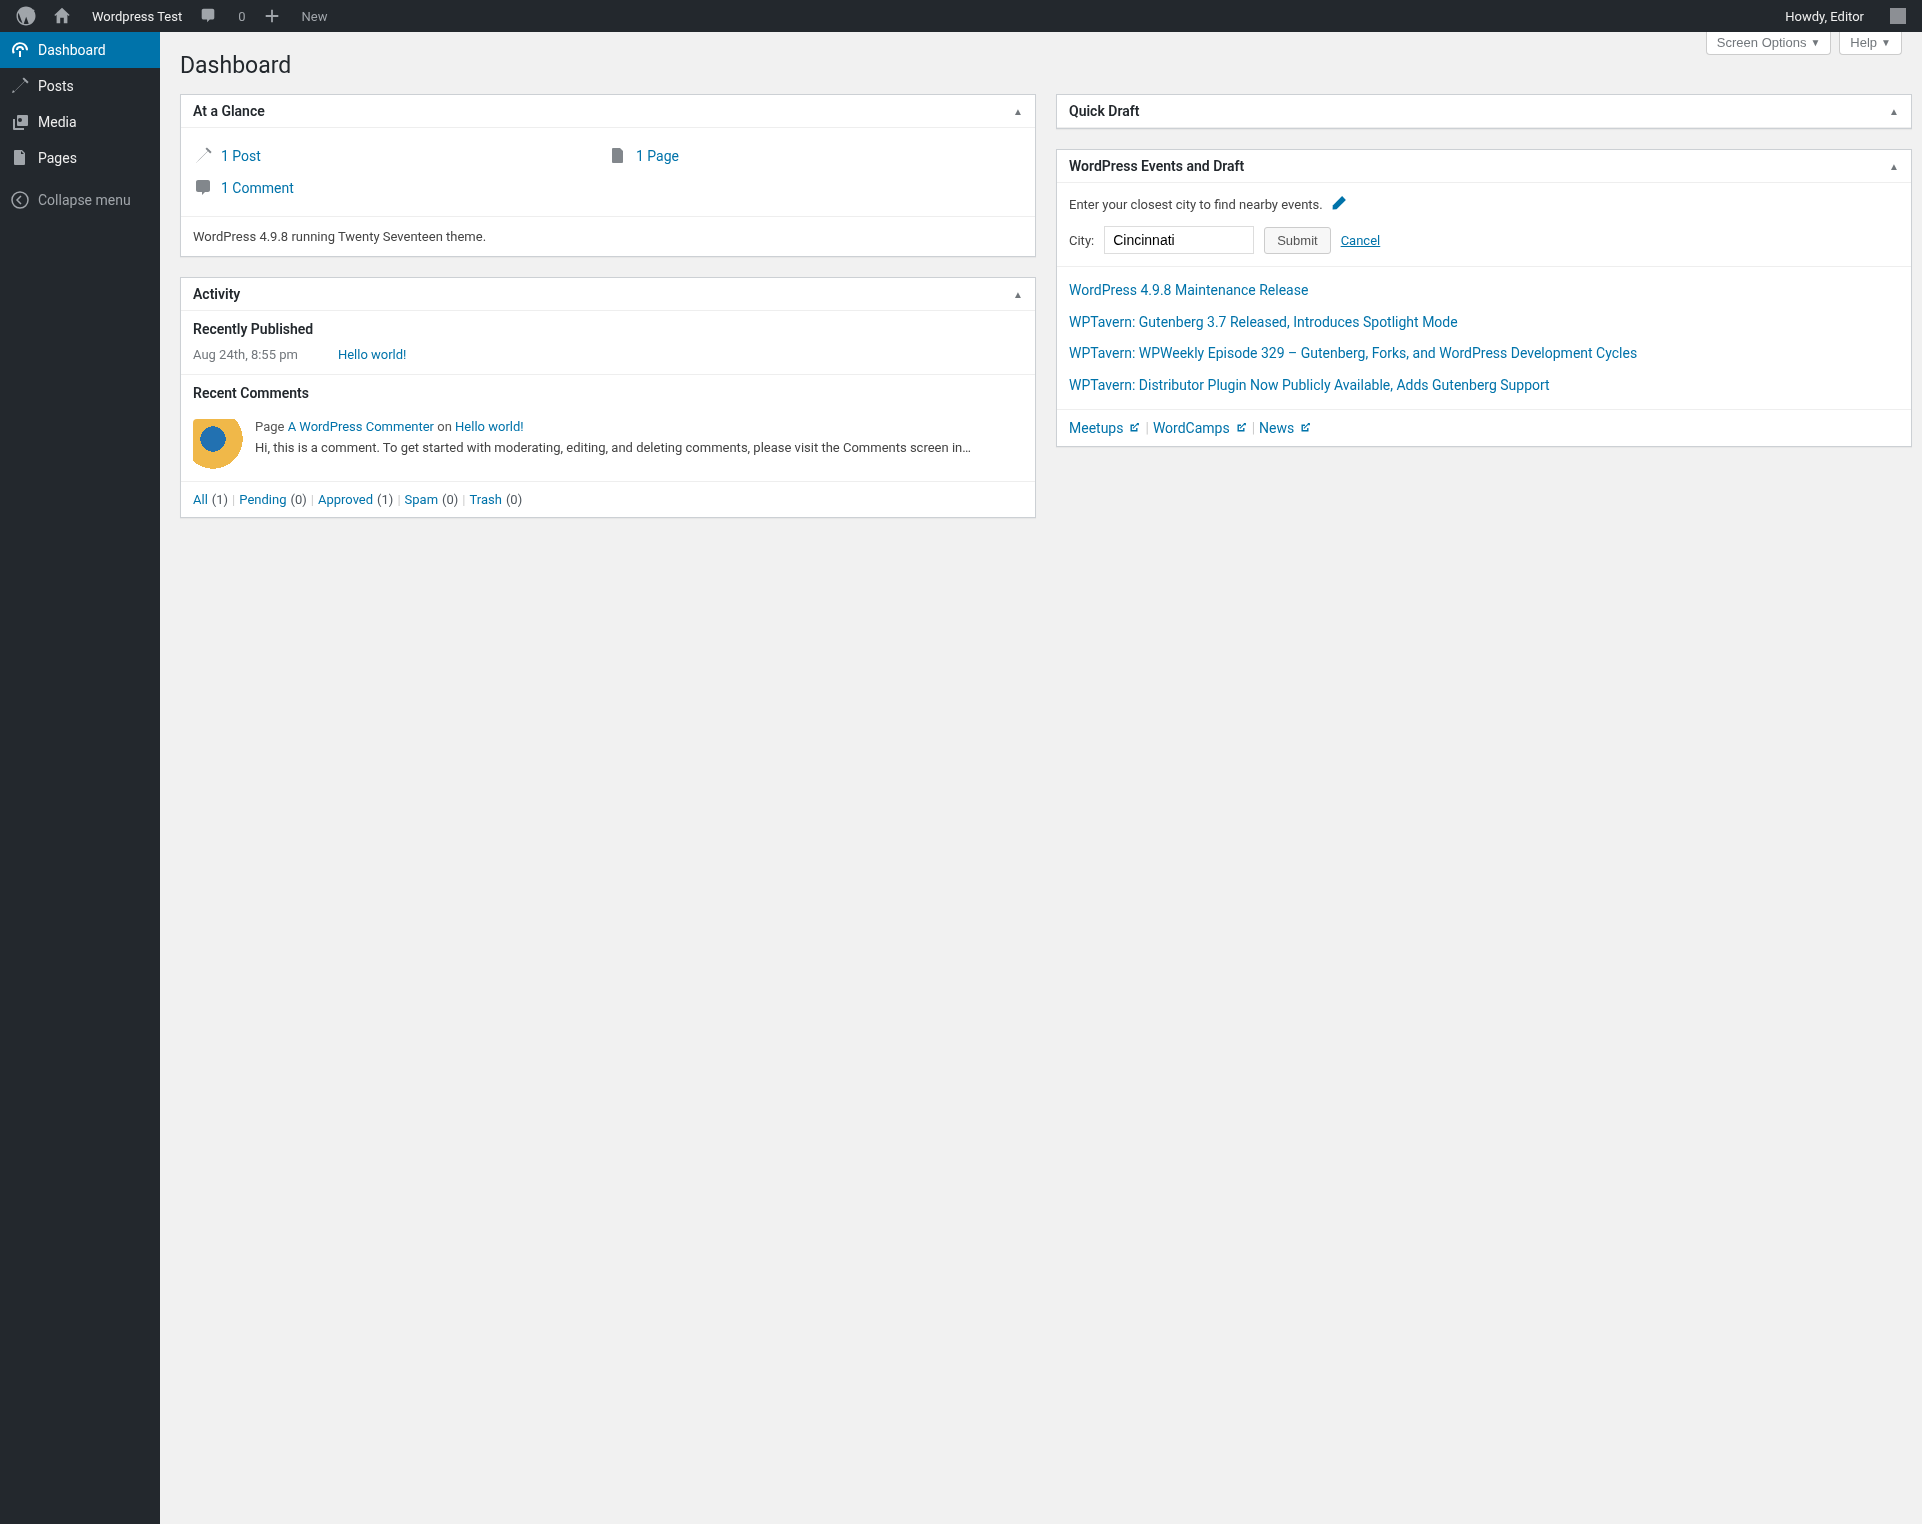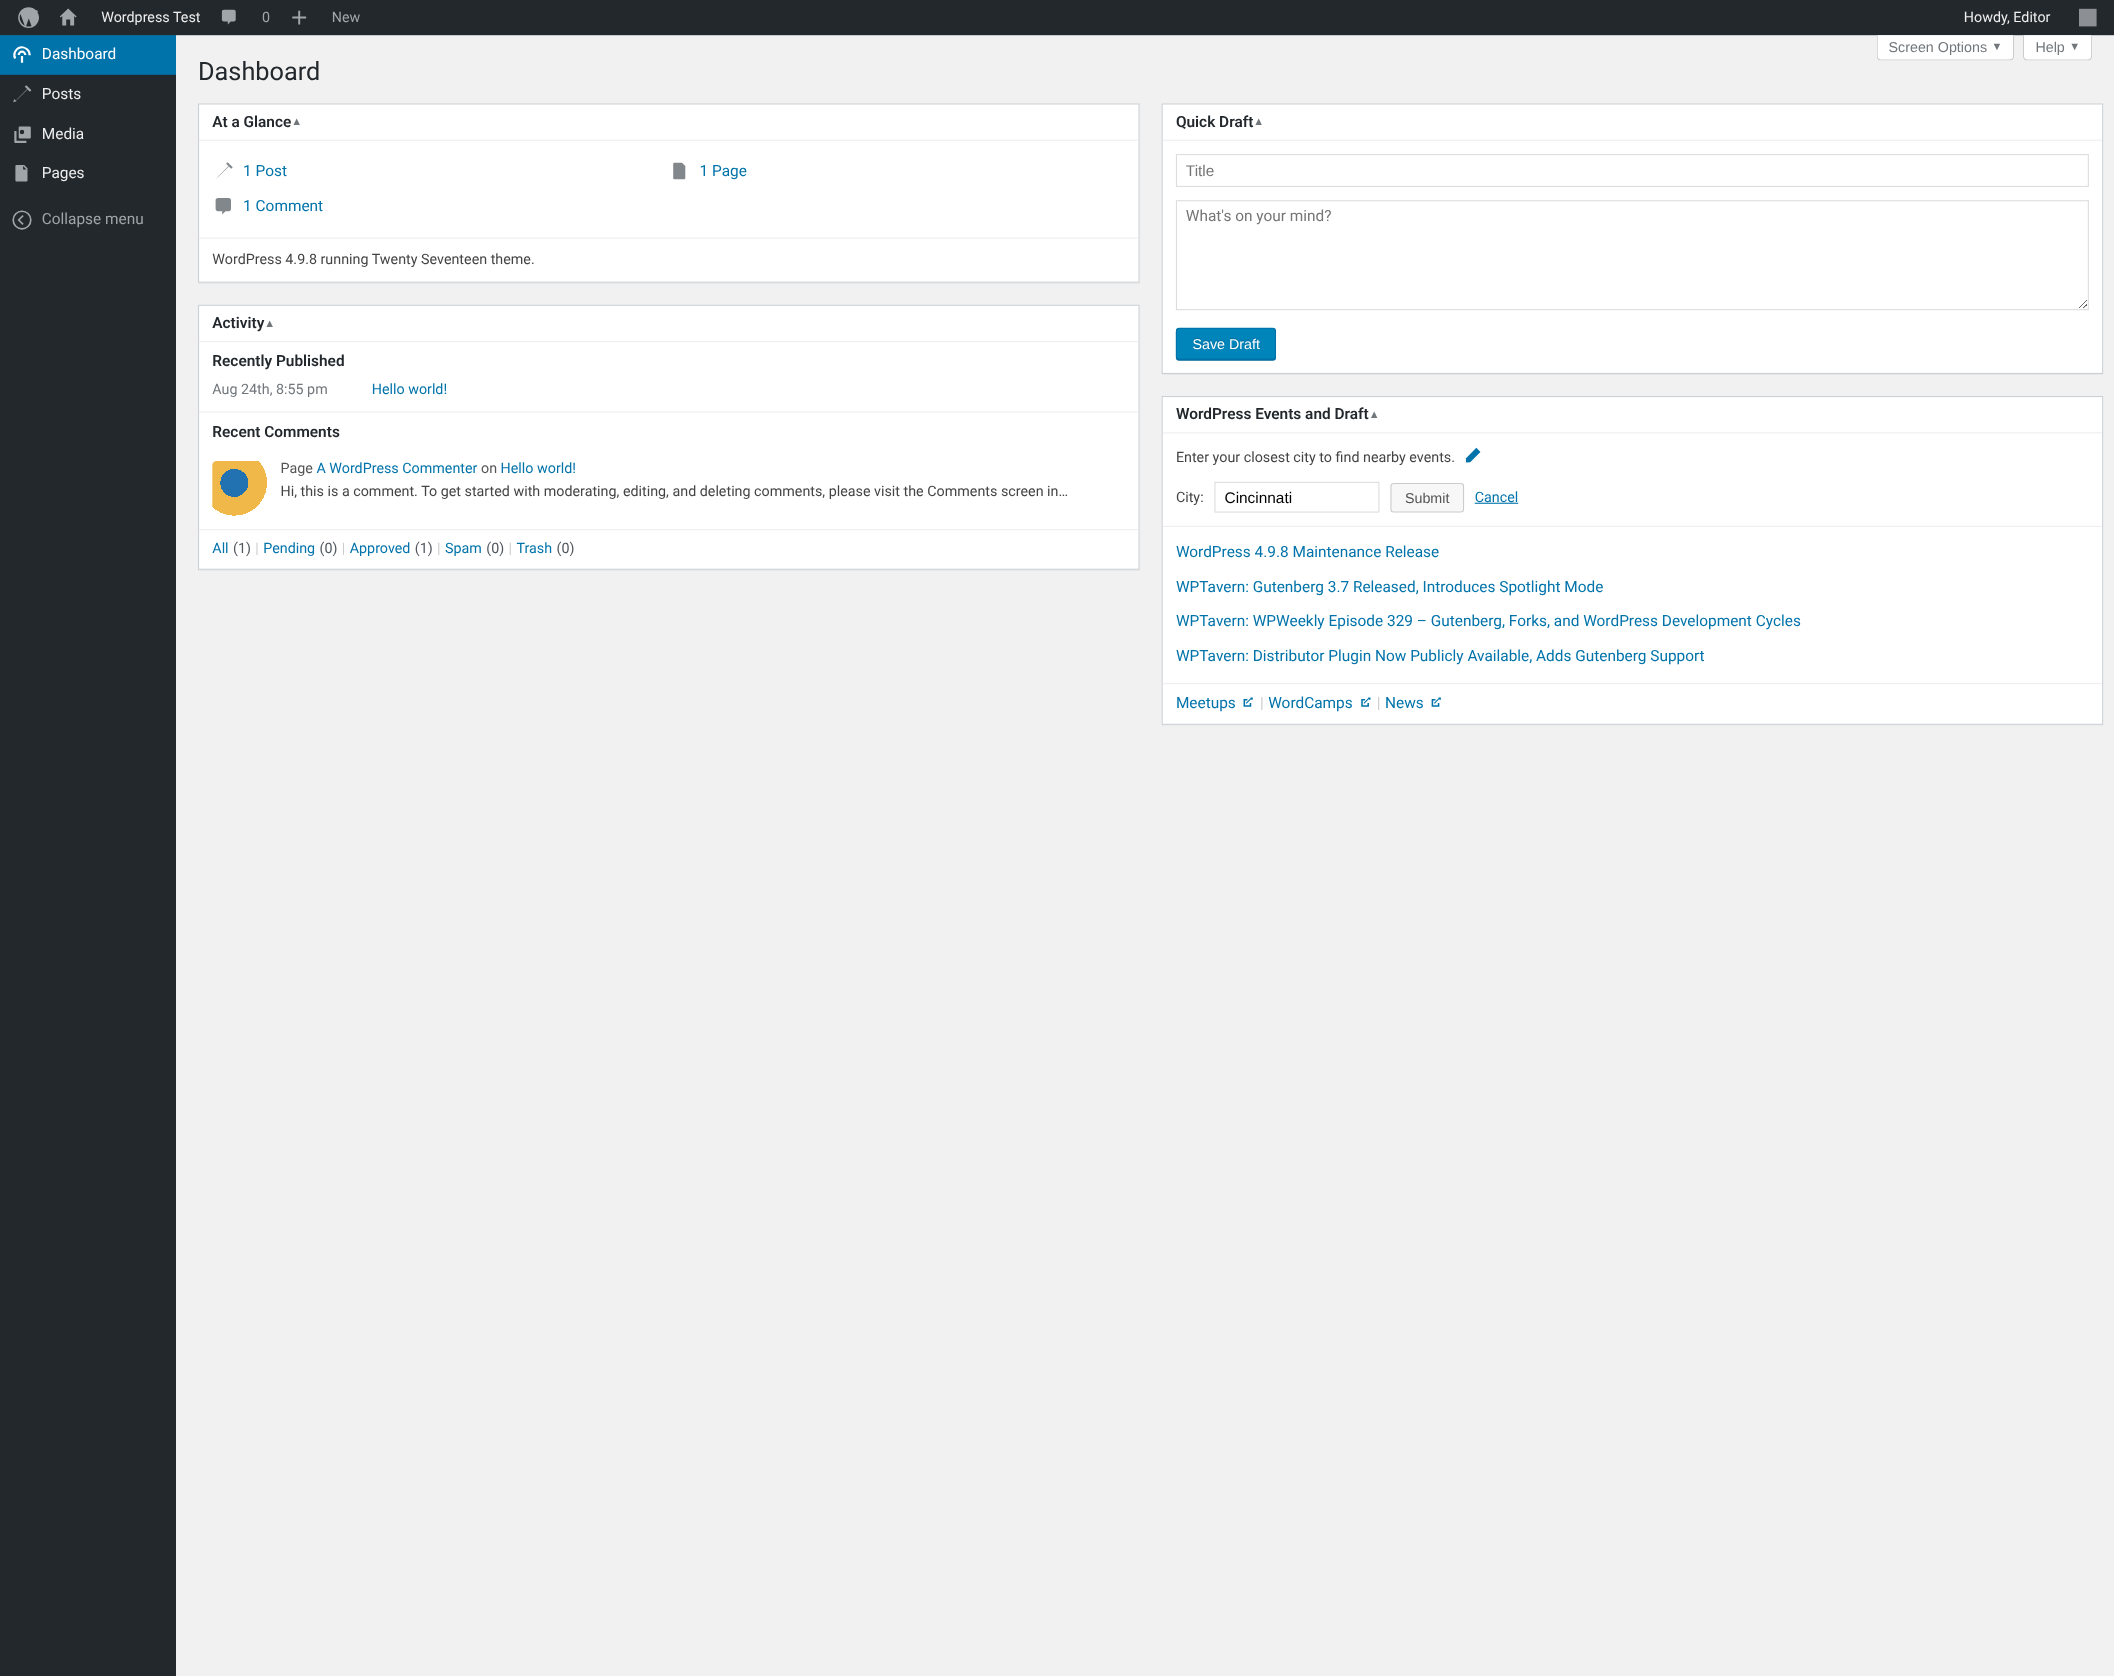--- a/index.html
+++ b/index.html
@@ -31,21 +31,21 @@
 .main { flex: 1; padding: 0 10px 20px 20px; position: relative; }
 .top-controls { position: absolute; right: 20px; top: 0; display: flex; gap: 8px; }
 .screen-btn { background: #fff; border: 1px solid #ccc; border-top: none; padding: 3px 10px 4px 10px; font-size: 13px; color: #72777c; cursor: pointer; display: flex; align-items: center; gap: 4px; border-radius: 0 0 4px 4px; }
 .screen-btn .tri { font-size: 10px; }
 h1.page-title { font-size: 23px; font-weight: 400; padding: 20px 0 15px 0; color: #23282d; }
 .dashboard-cols { display: flex; gap: 20px; }
 .col { flex: 1; display: flex; flex-direction: column; gap: 20px; }
 
 
 .postbox { background: #fff; border: 1px solid #ccd0d4; box-shadow: 0 1px 1px rgba(0,0,0,.04); }
-.postbox-header { display: flex; align-items: center; padding: 8px 12px; border-bottom: 1px solid #eee; }
+.postbox-header { display: flex; align-items: center; justify-content: space-between; padding: 8px 12px; border-bottom: 1px solid #eee; }
 .postbox-header h2 { font-size: 14px; font-weight: 600; color: #23282d; }
 .postbox-header .toggle { color: #72777c; font-size: 10px; cursor: pointer; }
 .postbox .inside { padding: 12px; font-size: 13px; }
 
 
 .glance-list { display: flex; flex-wrap: wrap; gap: 0; }
 .glance-item { width: 50%; display: flex; align-items: center; gap: 8px; padding: 6px 0; }
 .glance-item.full { width: 100%; }
 .glance-item .gicon { width: 20px; height: 20px; color: #82878c; display: flex; align-items: center; justify-content: center; }
 .glance-item a { color: #0073aa; font-size: 14px; }
@@ -268,25 +268,20 @@
         </div>
       </div>
 
       <div class="col">
 
         <div class="postbox">
           <div class="postbox-header">
             <h2>Quick Draft</h2>
             <span class="toggle">▲</span>
           </div>
-          <div class="inside">
-            <input type="text" class="qd-input" placeholder="Title" style="">
-            <textarea class="qd-textarea" placeholder="What's on your mind?" style=""></textarea>
-            <button class="button-primary">Save Draft</button>
-          </div>
         </div>
 
         <div class="postbox">
           <div class="postbox-header">
             <h2>WordPress Events and Draft</h2>
             <span class="toggle">▲</span>
           </div>
           <div class="events-prompt">
             <span>Enter your closest city to find nearby events.</span>
             <span style="color:#0073aa;">

